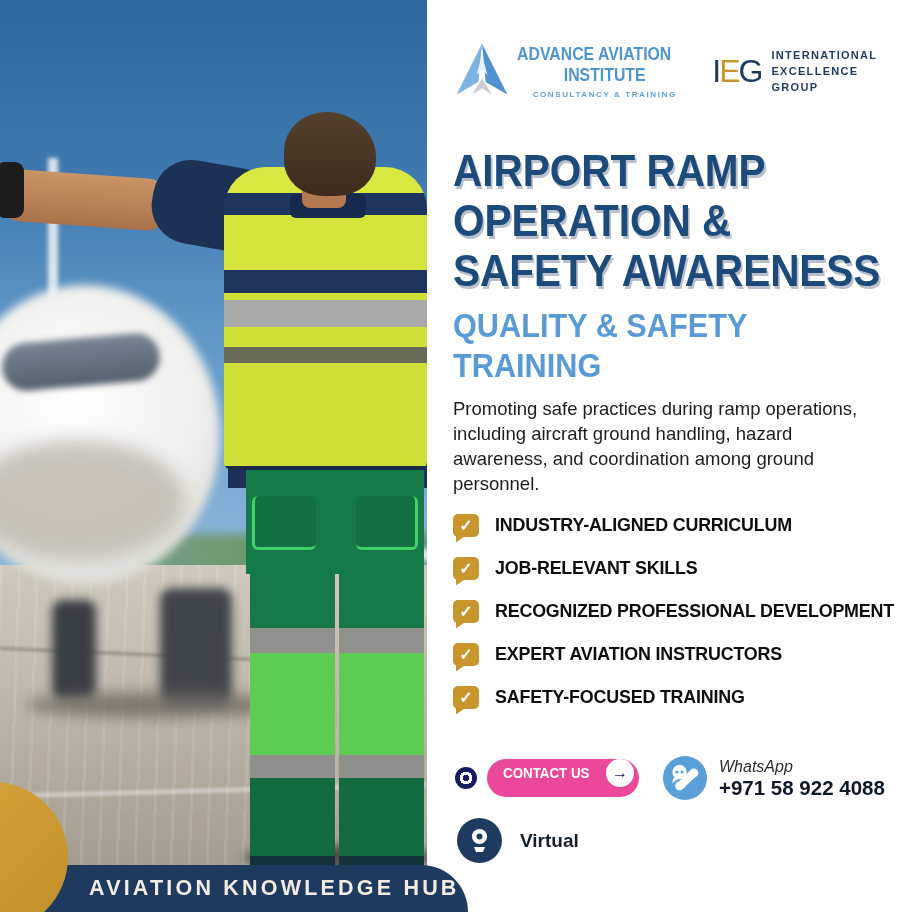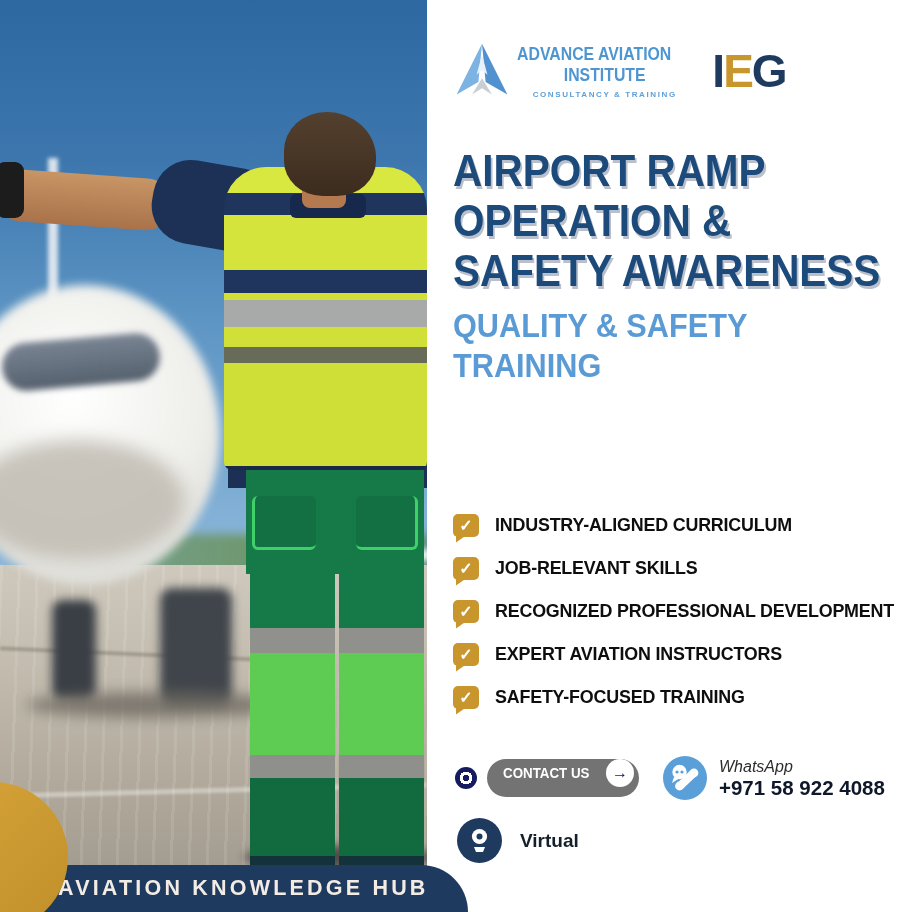--- a/index.html
+++ b/index.html
@@ -79,21 +79,21 @@
   .right-panel{ position:absolute; left:427px; top:0; width:489px; height:855px; background:#ffffff; z-index:2; }
   .right-panel > div{ position:absolute; }
 
   .logos-row{ left:26px; top:42px; display:flex; align-items:center; gap:20px; }
   .aai-logo{ display:flex; align-items:center; gap:6px; }
   .aai-text{ text-align:center; color:#4e96d2; }
   .aai-l1,.aai-l2{ font-size:18px; font-weight:800; transform:scaleX(.88); transform-origin:left center; letter-spacing:0; line-height:21px; white-space:nowrap;}
   .aai-l2{ transform-origin:center; }
   .aai-tag{ font-size:8px; font-weight:700; letter-spacing:1.6px; color:#5fa0d8; margin-top:4px; white-space:nowrap;}
   .ieg-logo{ display:flex; align-items:center; gap:10px; }
-  .ieg-monogram{ font-size:46px; font-weight:700; letter-spacing:-2px; color:#1e3a5f; line-height:46px;}
+  .ieg-monogram{ font-size:32px; font-weight:400; letter-spacing:-2px; color:#1e3a5f; line-height:46px;}
   .ieg-monogram .gold{ color:#c9962e; }
   .ieg-text{ font-size:11px; font-weight:600; letter-spacing:1.3px; color:#1e3a5f; line-height:16px; white-space:nowrap;}
 
   .title{ left:26px; top:146px; font-size:44px; font-weight:900; color:#1c4a7b;
     line-height:50px; transform:scaleX(.92); transform-origin:left top;
     text-shadow:2px 3px 0 rgba(23,48,82,.30); white-space:nowrap; }
   .subtitle{ left:26px; top:306px; font-size:33px; font-weight:700; color:#5b9bd5;
     line-height:40px; transform:scaleX(.93); transform-origin:left top; white-space:nowrap; }
   .desc{ left:26px; top:396px; width:438px; font-size:18.5px; line-height:25px; color:#1d1d1d; }
 
@@ -102,39 +102,39 @@
   .checkbox{ position:relative; width:26px; height:23px; background:#c8962d; border-radius:5px;
     color:#ffffff; font-size:16px; font-weight:900; display:flex; align-items:center; justify-content:center; flex:0 0 auto;}
   .checkbox .tail{ position:absolute; left:3px; bottom:-6px; width:10px; height:7px; background:#c8962d;
     clip-path:polygon(0 0, 100% 0, 0 100%); }
   .feature-label{ font-size:19px; font-weight:800; color:#0e0e0e; white-space:nowrap;
     transform:scaleX(.94); transform-origin:left center; letter-spacing:-.2px;}
 
   .contact-row{ left:28px; top:756px; display:flex; align-items:center; }
   .dot-icon{ width:22px; height:22px; border-radius:50%; flex:0 0 auto;
     background:radial-gradient(circle, #151b5e 0 3.5px, #ffffff 3.5px 6.5px, #151b5e 6.5px 100%); }
-  .contact-btn{ margin-left:10px; height:38px; min-width:128px; background:#737373; border-radius:20px;
+  .contact-btn{ margin-left:10px; height:38px; min-width:128px; background:#ec4899; border-radius:20px;
     display:flex; align-items:center; gap:9px; padding:0 5px 11px 16px; border:none; cursor:pointer;justify-content:center;}
   .contact-btn-label{ color:#ffffff; font-size:14.5px; font-weight:800; letter-spacing:0;
     transform:scaleX(.92); transform-origin:left center; white-space:nowrap;}
   .arrow-circle{ width:28px; height:28px; border-radius:50%; background:#ffffff; color:#14195c;
     display:flex; align-items:center; justify-content:center; font-size:16px; font-weight:900; }
   .wa-icon{ margin-left:24px; flex:0 0 auto; }
   .wa-text{ margin-left:12px; }
   .wa-label{ font-size:16px; color:#2c2c2c; line-height:19px;font-style:italic; }
   .wa-number{ font-size:20.5px; font-weight:800; color:#0f172a; line-height:24px; white-space:nowrap; }
 
   .virtual-row{ left:30px; top:818px; display:flex; align-items:center; gap:18px; }
   .virtual-label{ font-size:19px; font-weight:800; color:#15202b; }
 
   
   .banner{ position:absolute; left:0; bottom:0; width:468px; height:47px; background:#1e3a5f;
     border-top-right-radius:48px; z-index:20; display:flex; align-items:center; }
   .banner-text{ color:#f3ece4; font-size:21.5px; font-weight:600; letter-spacing:3.2px;
-    padding-left:58px; white-space:nowrap; }
+    padding-left:89px; white-space:nowrap; }
   .gold-circle{ position:absolute; left:-82px; top:782px; width:150px; height:150px; border-radius:50%;
     background:linear-gradient(135deg,#d8a63a,#c08f2a); z-index:25; }
 </style>
 </head>
 <body>
 
 <div class="canvas">
 
   <div class="photo">
     <div class="sky"></div>
@@ -177,34 +177,40 @@
           <polygon points="32,14 26,36 32,31 38,36" fill="#e8f1fa"></polygon>
         </svg>
         <div class="aai-text">
           <div class="aai-l1">ADVANCE AVIATION</div>
           <div class="aai-l2">INSTITUTE</div>
           <div class="aai-tag">CONSULTANCY &amp; TRAINING</div>
         </div>
       </div>
       <div class="ieg-logo">
         <div class="ieg-monogram"><span>I</span><span class="gold">E</span><span>G</span></div>
+        <div class="ieg-text">
+          <div>INTERNATIONAL</div>
+          <div>EXCELLENCE</div>
+          <div>GROUP</div>
+        </div>
       </div>
     </div>
 
     <div class="title">
       <div>AIRPORT RAMP</div>
       <div>OPERATION &amp;</div>
       <div>SAFETY AWARENESS</div>
     </div>
 
     <div class="subtitle">
       <div>QUALITY &amp; SAFETY</div>
       <div>TRAINING</div>
     </div>
 
+    <div class="desc">Promoting safe practices during ramp operations, including aircraft ground handling, hazard awareness, and coordination among ground personnel.</div>
 
     <div class="features">
       <div class="feature-row">
         <div class="checkbox">
             <span>✓</span>
             <span class="tail"></span>
           </div>
         <div class="feature-label">INDUSTRY-ALIGNED CURRICULUM</div>
       </div>
       <div class="feature-row">

